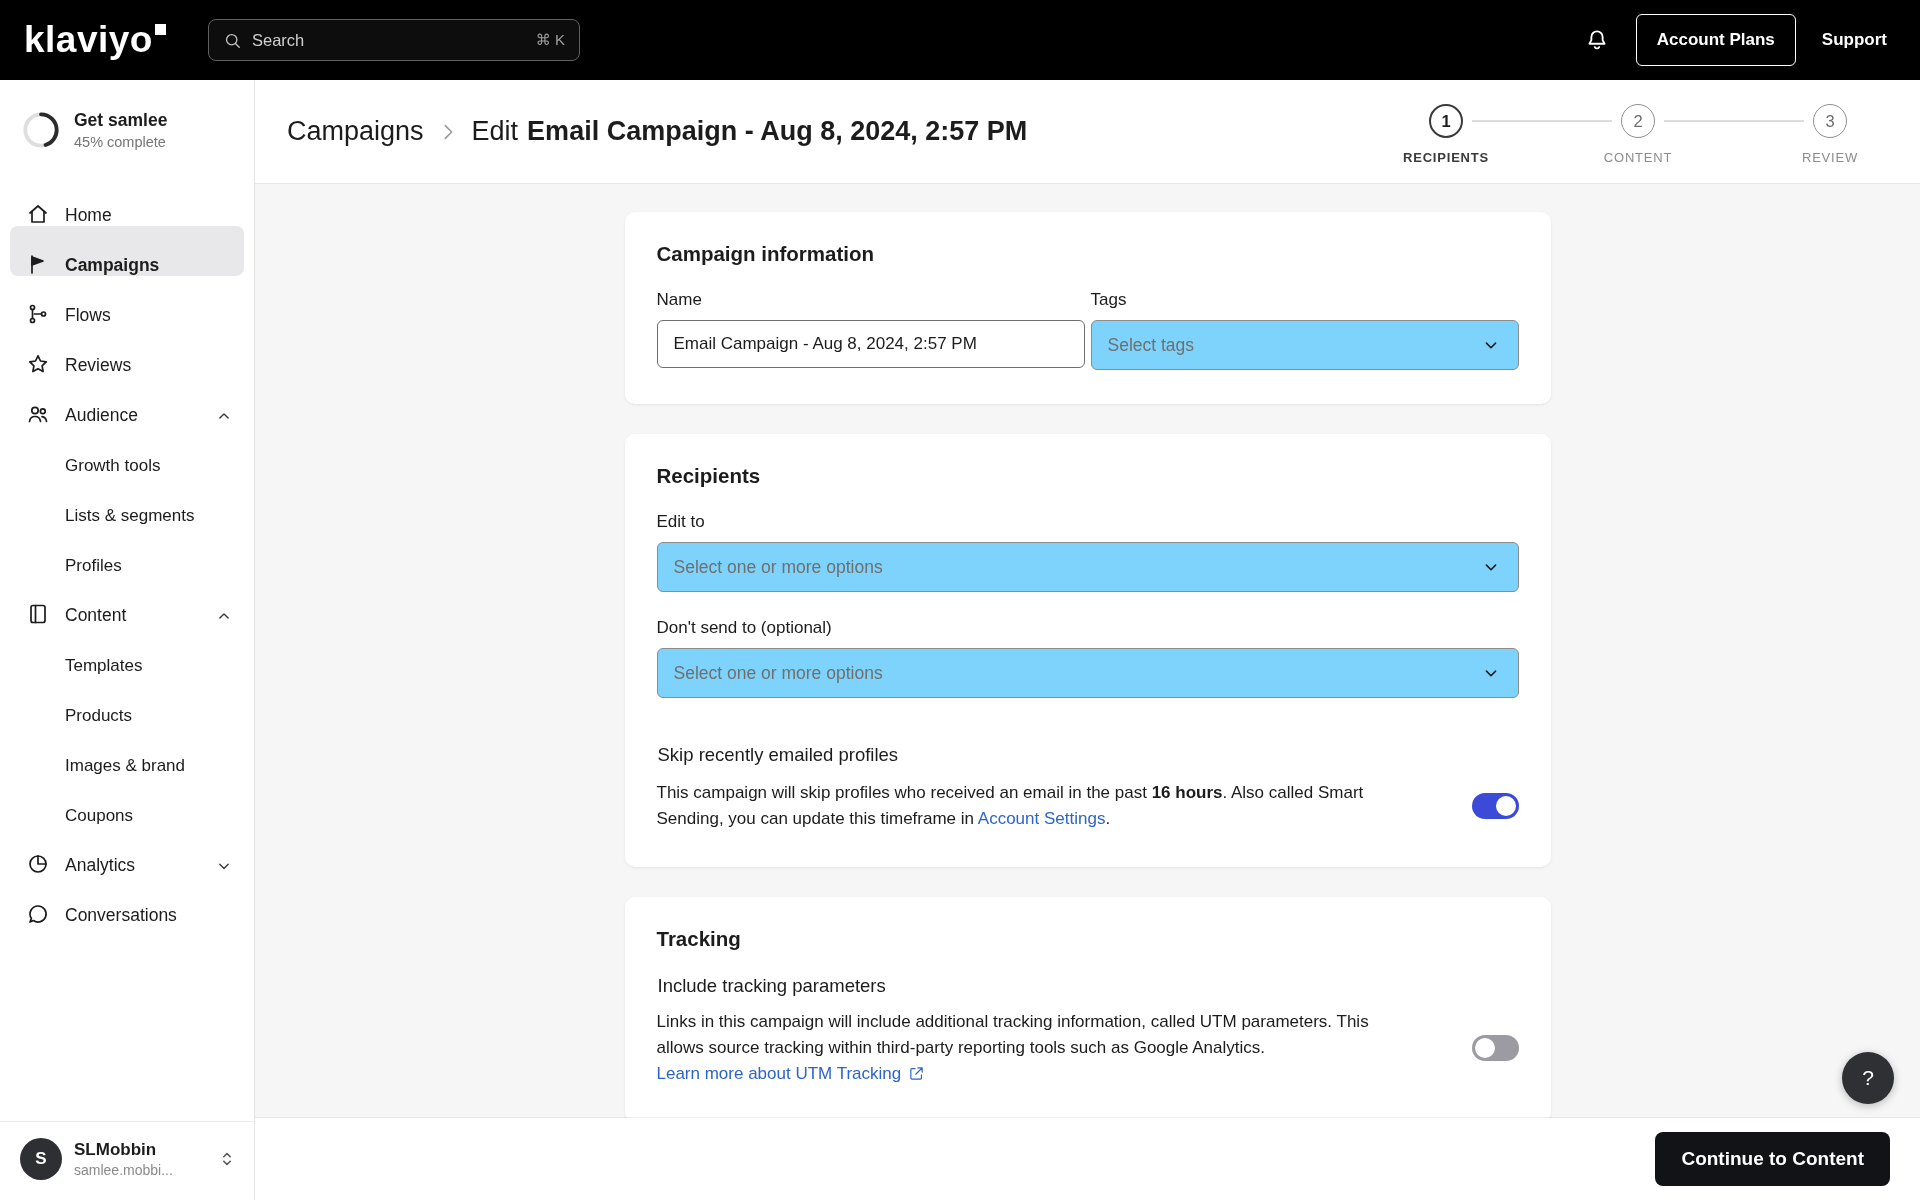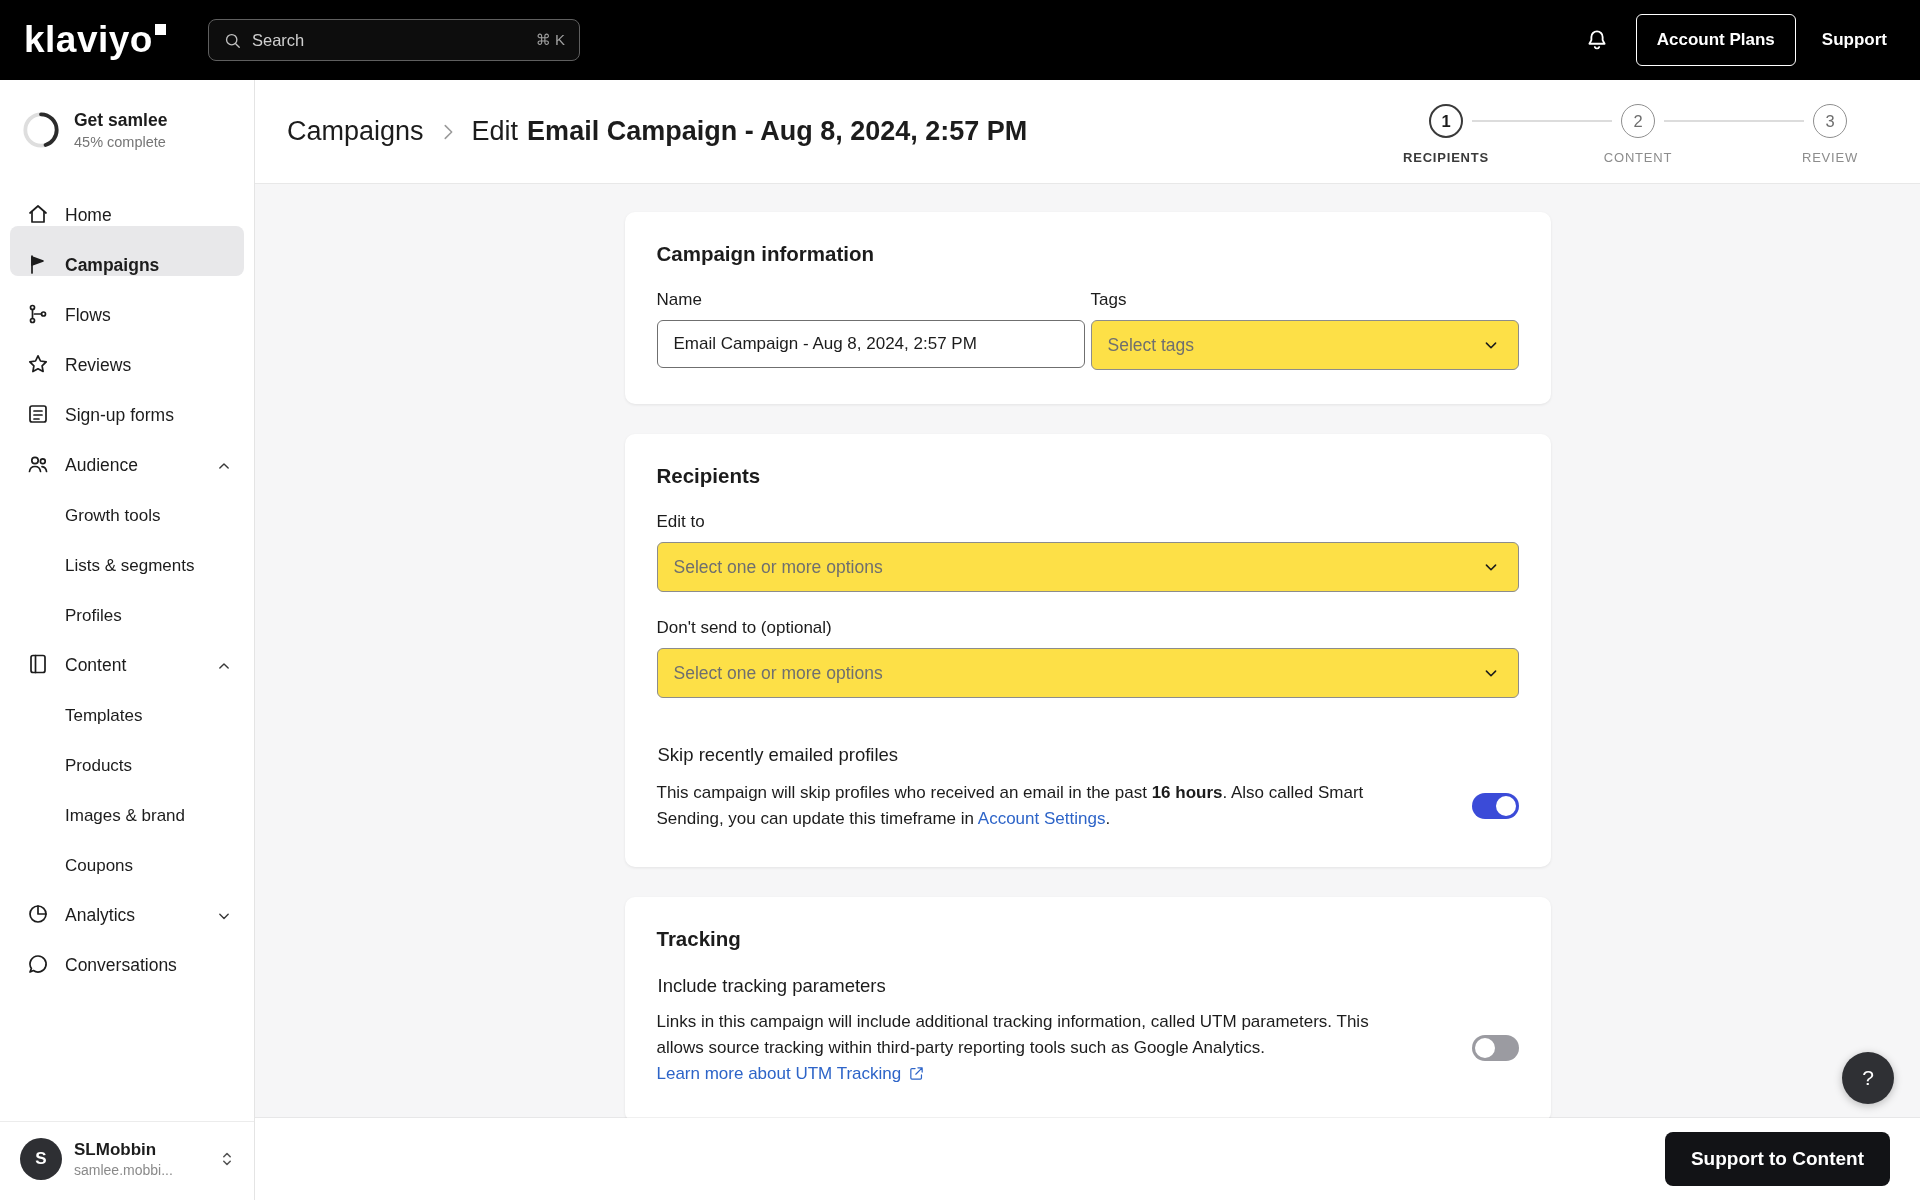--- a/index.html
+++ b/index.html
@@ -64,21 +64,21 @@
   .step-line{width:140px;height:2px;background:#dcdcdc;margin:16px -24px 0;}
 
   .content{flex:1;overflow:hidden;padding-top:28px;}
   .cards{width:926px;margin:0 auto;display:flex;flex-direction:column;gap:30px;}
   .card{background:#fff;border-radius:10px;box-shadow:0 1px 3px rgba(0,0,0,.08);padding:30px 32px 34px;}
   .card-title{font-size:20.5px;font-weight:700;margin-bottom:24px;}
   .field-label{display:block;font-size:17px;margin-bottom:10px;color:#1b1b1b;}
   .two-col{display:flex;gap:6px;}
   .field{flex:1;}
   .text-input{height:48px;border:1px solid #6f6f6f;border-radius:6px;display:flex;align-items:center;padding:0 16px;font-size:17px;background:#fff;cursor:text;}
-  .select{height:50px;border:1px solid #8c8c8c;border-radius:6px;display:flex;align-items:center;justify-content:space-between;padding:0 16px;background:#fde047;cursor:pointer;}
+  .select{height:50px;border:1px solid #8c8c8c;border-radius:6px;display:flex;align-items:center;justify-content:space-between;padding:0 16px;background:#7dd3fc;cursor:pointer;}
   .placeholder{color:#6f6f6f;font-size:17.5px;}
   .sel-chev{color:#1c1c1c;width:22px;height:22px;flex:0 0 22px;}
   .field-group{margin-bottom:26px;}
   .field-group:last-of-type{margin-bottom:0;}
   .sub-title{font-size:18.5px;font-weight:400;margin:46px 1px 14px;}
   .sub-title.first{margin-top:0;margin-bottom:12px;}
   .row-with-toggle{display:flex;align-items:center;justify-content:space-between;gap:40px;}
   .body-text{font-size:17px;line-height:1.55;max-width:720px;color:#1c1c1c;}
   .link{color:var(--link-blue);text-decoration:none;cursor:pointer;}
   .ext{display:inline-block;width:17px;height:17px;margin-left:7px;vertical-align:-3px;color:var(--link-blue);}
@@ -166,29 +166,20 @@
           <span class="nav-label" data-name="sidebar-item-label">Flows</span>
         </div>
         <div class="nav-item" data-name="sidebar-item-reviews">
           <span class="nav-icon" data-name="reviews-icon">
             <svg viewBox="0 0 24 24" fill="none" stroke="currentColor" stroke-width="1.7" stroke-linecap="round" stroke-linejoin="round">
               <path d="M12 3.8l2.5 5.2 5.7.8-4.1 4 1 5.7-5.1-2.7-5.1 2.7 1-5.7-4.1-4 5.7-.8z"></path>
             </svg>
           </span>
           <span class="nav-label" data-name="sidebar-item-label">Reviews</span>
         </div>
-        <div class="nav-item" data-name="sidebar-item-sign-up-forms">
-          <span class="nav-icon" data-name="signup-forms-icon">
-            <svg viewBox="0 0 24 24" fill="none" stroke="currentColor" stroke-width="1.7" stroke-linecap="round" stroke-linejoin="round">
-              <rect x="4" y="4" width="16" height="16" rx="2"></rect>
-              <path d="M8 9h8M8 13h8M8 17h5"></path>
-            </svg>
-          </span>
-          <span class="nav-label" data-name="sidebar-item-label">Sign-up forms</span>
-        </div>
         <div class="nav-item" data-name="sidebar-item-audience">
           <span class="nav-icon" data-name="audience-icon">
             <svg viewBox="0 0 24 24" fill="none" stroke="currentColor" stroke-width="1.7" stroke-linecap="round" stroke-linejoin="round">
               <circle cx="9" cy="8.5" r="3.2"></circle>
               <path d="M3.5 19.5c.4-3.2 2.6-5 5.5-5s5.1 1.8 5.5 5"></path>
               <circle cx="16.8" cy="9.3" r="2.4"></circle>
               <path d="M16 14.6c2.6.3 4.2 2 4.5 4.9"></path>
             </svg>
           </span>
           <span class="nav-label" data-name="sidebar-item-label">Audience</span>
@@ -374,17 +365,17 @@
             <div class="toggle off" data-name="tracking-toggle">
                 <div class="knob"></div>
               </div>
           </div>
         </section>
 
       </div>
     </div>
 
     <div class="footer-bar" data-name="footer-bar">
-      <button class="btn-primary" data-name="continue-button">Support to Content</button>
+      <button class="btn-primary" data-name="continue-button">Continue to Content</button>
     </div>
     <div class="help-fab" data-name="help-button">?</div>
   </div>
 </div>
 
 </body></html>

